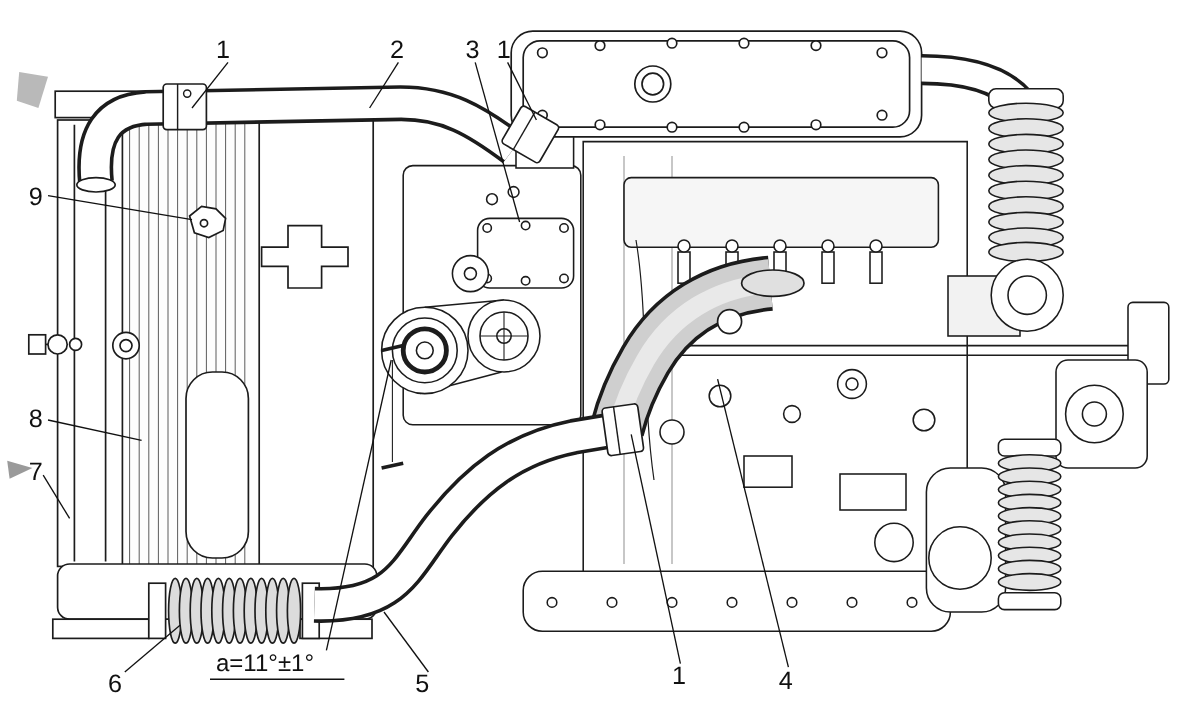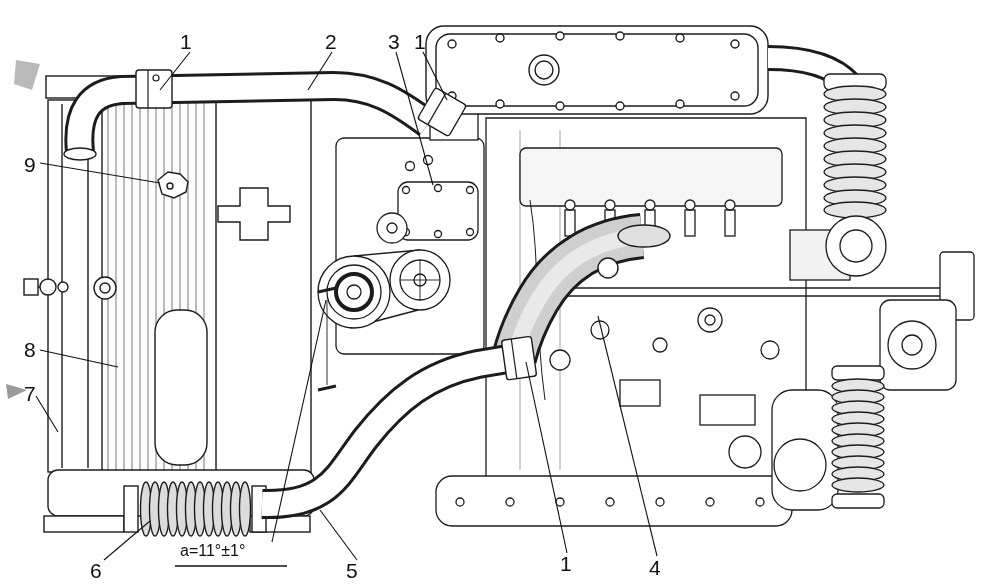--- a/index.html
+++ b/index.html
@@ -14,21 +14,21 @@
   .figure svg { position: absolute; left: 0; top: 0; }
   .callout {
     position: absolute;
     font-size: 21px;
     color: #111111;
     line-height: 1;
     user-select: none;
   }
   .annotation {
     position: absolute;
-    font-size: 16px;
+    font-size: 20px;
     color: #111111;
     line-height: 1;
     user-select: none;
   }
 </style>
 </head>
 <body>
 
 <div class="figure">
 

